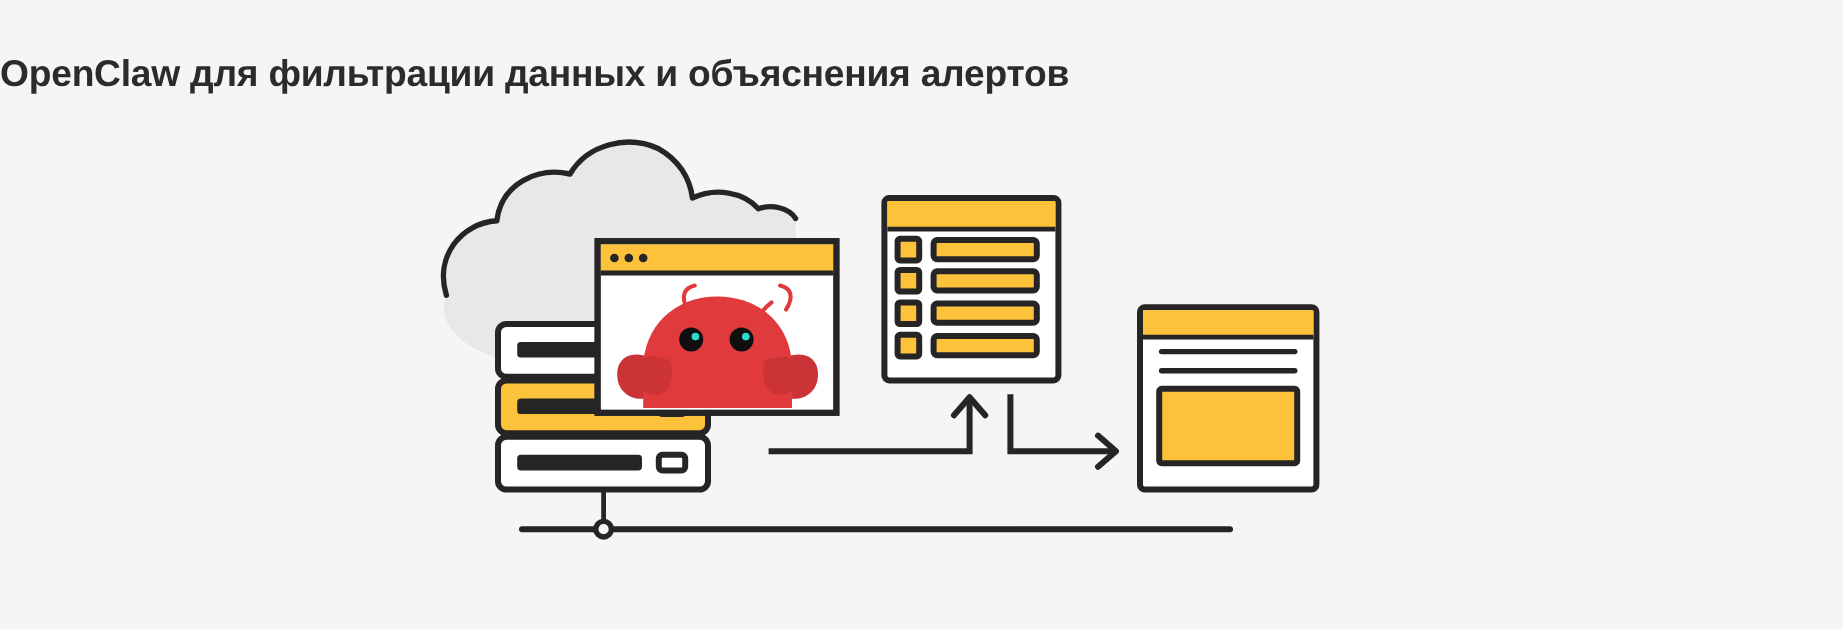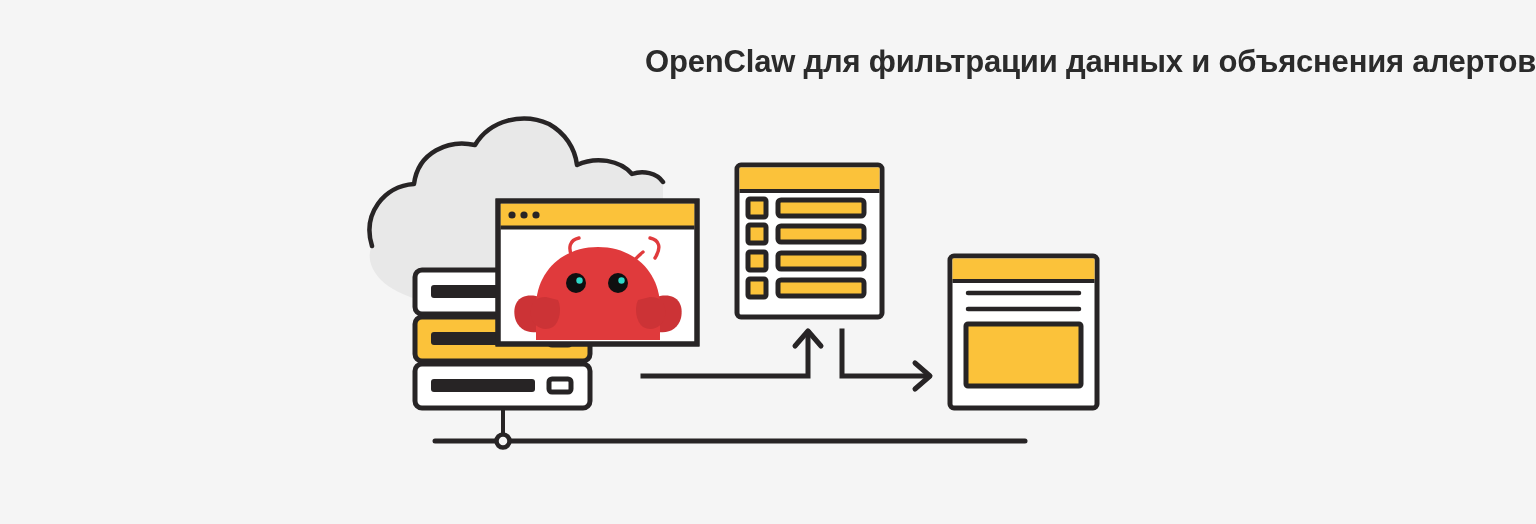--- a/index.html
+++ b/index.html
@@ -17,21 +17,21 @@
     position: relative;
     width: 1536px;
     height: 524px;
     background: #f5f5f5;
   }
   #page-title {
     position: absolute;
     left: 0;
     top: 42px;
     width: 1536px;
-    text-align: right;
+    text-align: left;
     font-size: 31px;
     font-weight: bold;
     color: #2b2b2b;
     letter-spacing: -0.2px;
     line-height: 40px;
     white-space: nowrap;
   }
   #illustration {
     position: absolute;
     left: 0;

